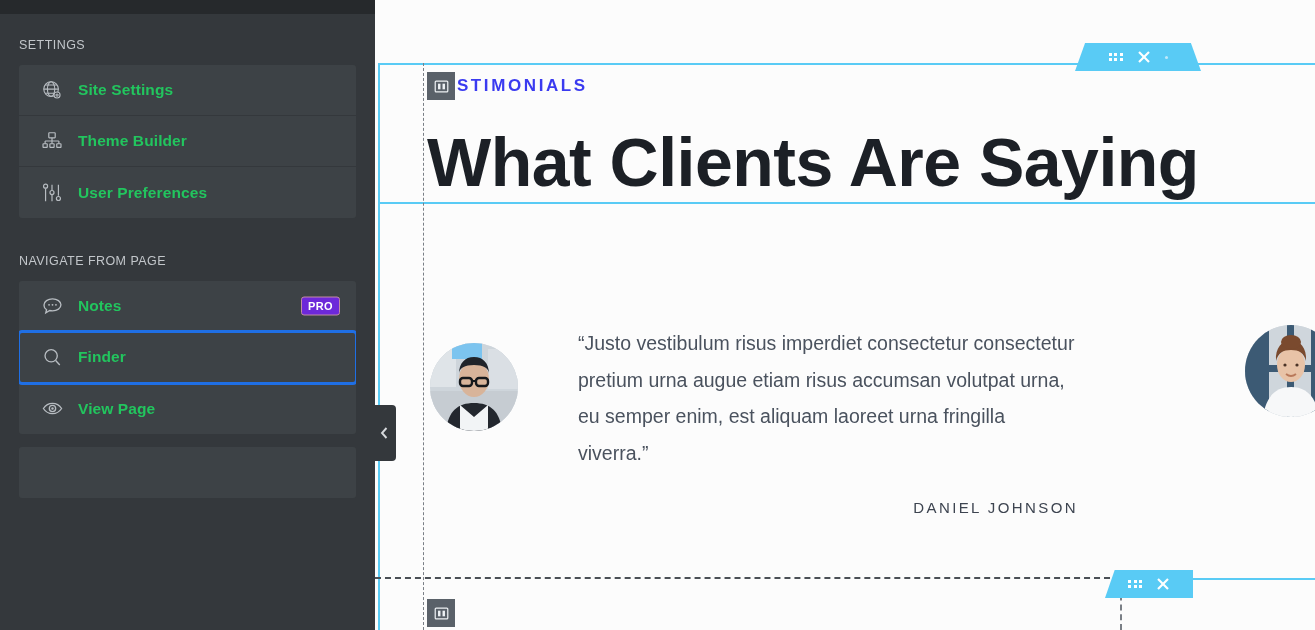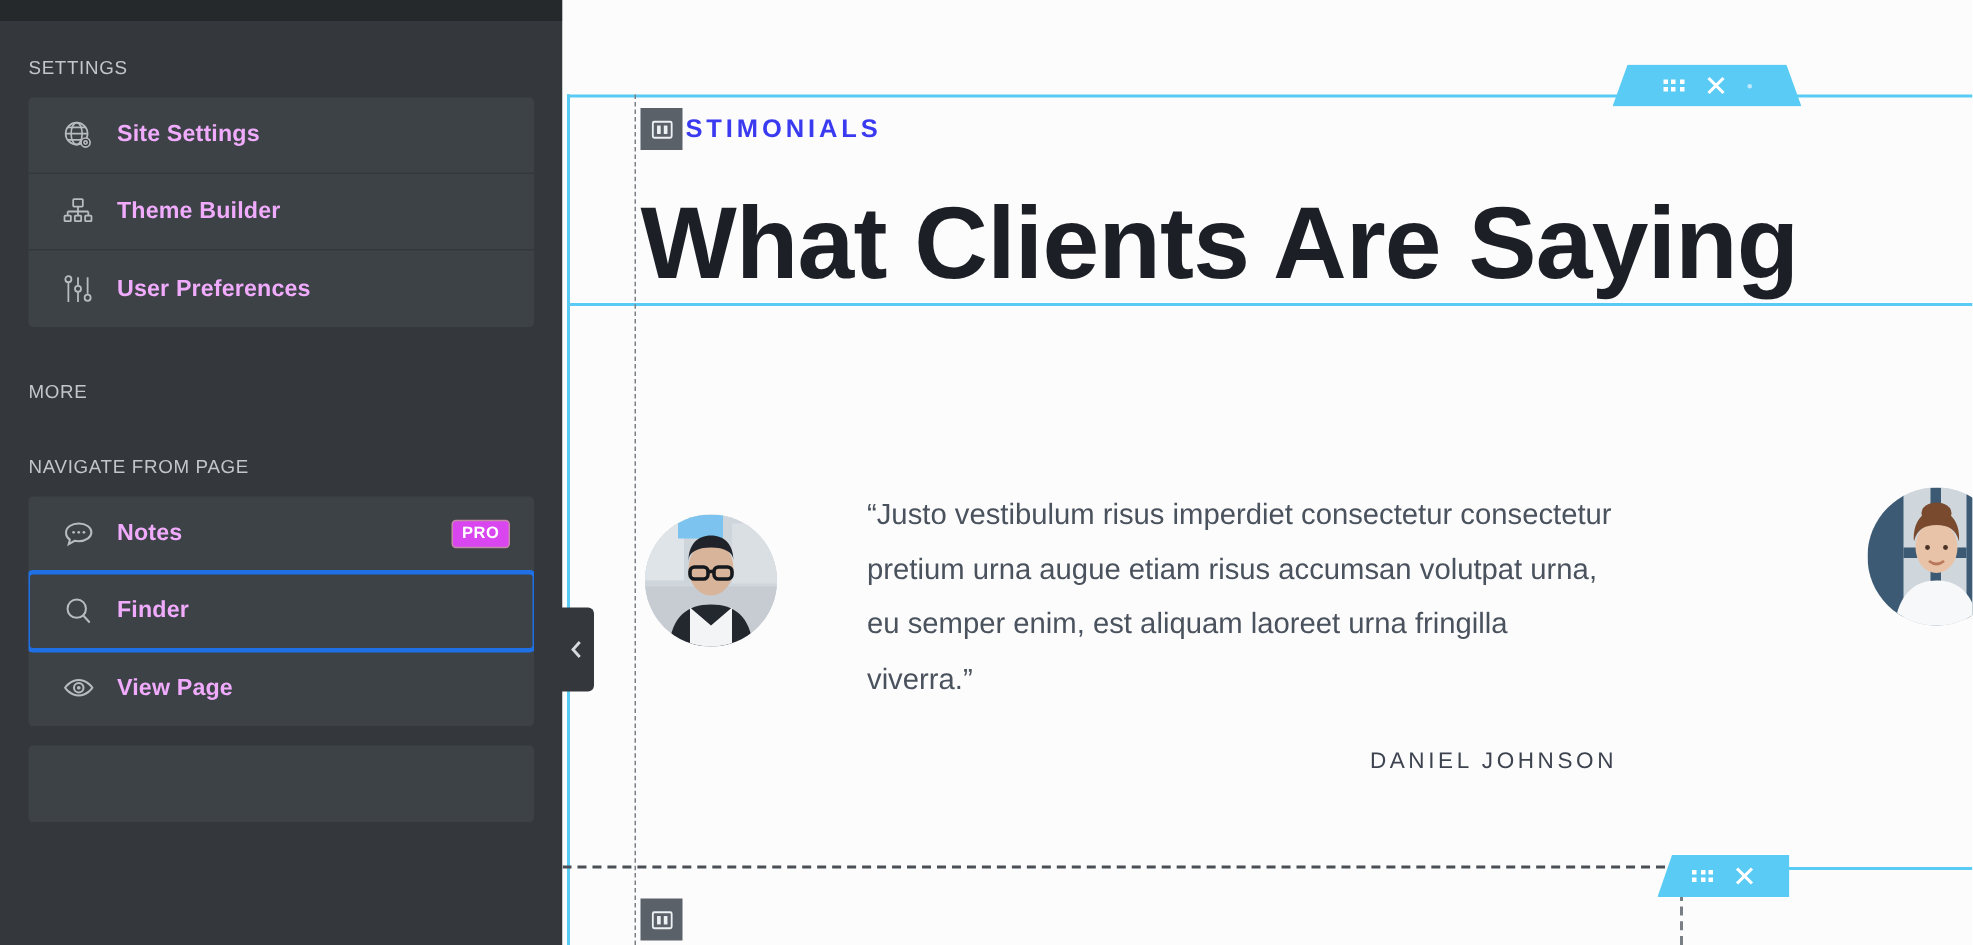--- a/index.html
+++ b/index.html
@@ -55,30 +55,30 @@
   .menu-item:last-child { border-bottom: none; }
   .menu-item .mi-icon {
     width: 26px; height: 26px;
     display: flex; align-items: center; justify-content: center;
     margin-right: 13px;
     flex: 0 0 26px;
     color: #b7bcc1;
   }
   .menu-item .mi-icon svg { display: block; }
   .menu-item .mi-label {
-    color: #f0abfc;
+    color: #22c55e;
     font-size: 15.5px;
     font-weight: 700;
     letter-spacing: .1px;
     white-space: nowrap;
   }
   .pro-badge {
     position: absolute; right: 16px; top: 50%;
     transform: translateY(-50%);
-    background: #d946ef;
+    background: #6d28d9;
     color: #ffffff;
     font-size: 11px;
     font-weight: 700;
     letter-spacing: .4px;
     padding: 3px 6px 3px 6px;
     border-radius: 3px;
     border: 1px solid #c38ba3;
     line-height: 1;
   }
   
@@ -330,21 +330,20 @@
               <line x1="12" y1="14" x2="12" y2="21"></line>
               <circle cx="12" cy="11.5" r="2.2"></circle>
               <line x1="19" y1="3" x2="19" y2="15"></line>
               <circle cx="19" cy="18" r="2.2"></circle>
             </svg>
           </span>
           <span class="mi-label">User Preferences</span>
         </div>
       </div>
 
-      <div class="group-title group-more">MORE</div>
 
       <div class="group-title group-nav">NAVIGATE FROM PAGE</div>
       <div class="menu-card">
 
         <div class="menu-item">
           <span class="mi-icon">
             <svg width="23" height="23" viewBox="0 0 24 24" fill="none" stroke="#b7bcc1" stroke-width="1.4">
               <path d="M3.2 10.3c0-3.5 3.9-6.2 8.8-6.2s8.8 2.7 8.8 6.2-3.9 6.2-8.8 6.2c-1 0-2-.1-2.9-.3L5 18.6l.8-3.2c-1.6-1.1-2.6-2.6-2.6-4.3z"></path>
               <circle cx="8.4" cy="10.3" r="0.95" fill="#b7bcc1" stroke="none"></circle>
               <circle cx="12" cy="10.3" r="0.95" fill="#b7bcc1" stroke="none"></circle>

